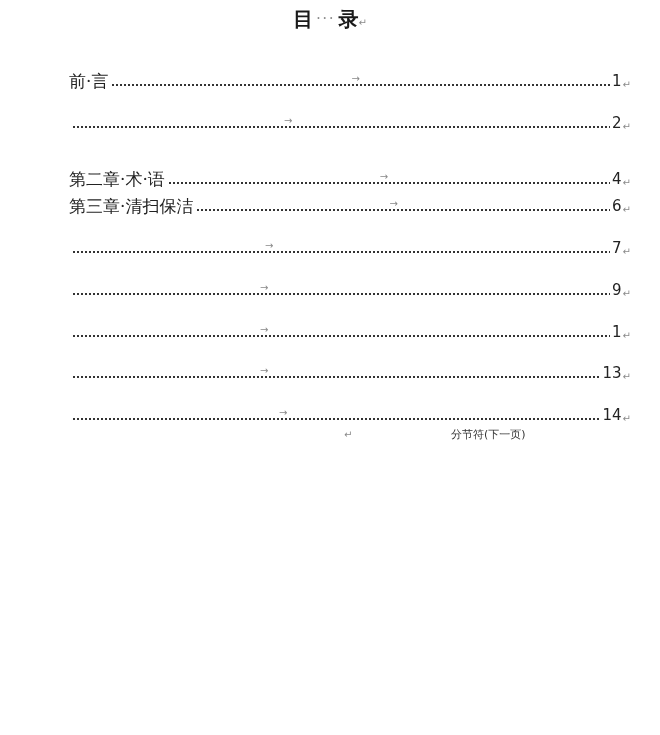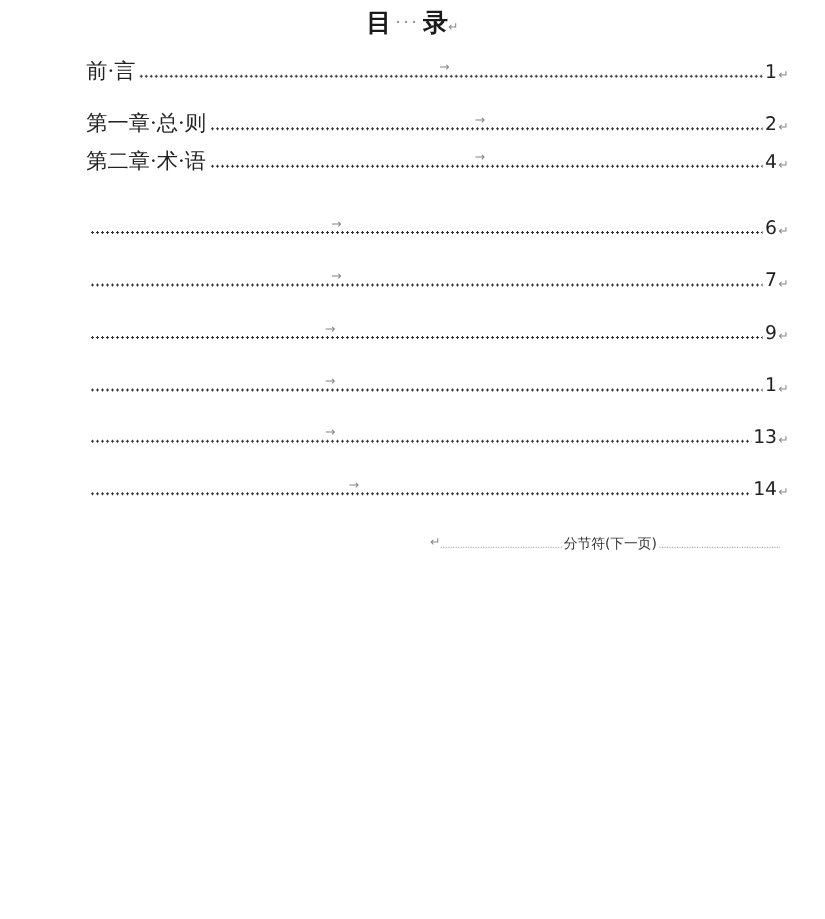--- a/index.html
+++ b/index.html
@@ -2,21 +2,21 @@
 <html><head>
   <meta charset="utf-8">
   <style>
     html, body { margin: 0; padding: 0; background: #ffffff; }
     body { width: 660px; height: 735px; position: relative; overflow: hidden;
            font-family: "DejaVu Serif", "Liberation Serif", serif; color: #1a1a1a; }
     .title { position: absolute; top: 5px; left: 0; width: 660px; text-align: center;
              font-size: 20px; font-weight: bold; line-height: 26px; }
     .title .dots { color: #8a8a8a; font-weight: normal; letter-spacing: 2px; font-size: 14px; vertical-align: 3px; margin: 0 3px; }
     .mark { color: #8a8a8a; font-size: 10px; font-weight: normal; font-family: "DejaVu Sans", sans-serif; }
-    .toc-row { position: absolute; left: 69px; width: 562px; height: 22px; display: flex; align-items: flex-end; }
+    .toc-row { position: absolute; left: 69px; width: 562px; height: 22px; display: flex; align-items: flex-end; margin-top: 24px; }
     .toc-label { font-size: 17px; line-height: 22px; white-space: nowrap; color: #222; }
     .leader { flex: 1; height: 4px; margin: 0 2px 5px 3px; position: relative;
               background-image: radial-gradient(circle, #333 0.9px, transparent 1.1px);
               background-size: 4px 4px; background-repeat: repeat-x; }
     .tab-arrow { position: absolute; top: -9px; font-size: 10px; color: #888;
                  font-family: "DejaVu Sans", sans-serif; line-height: 10px; }
     .toc-page { font-family: "DejaVu Sans", "Liberation Sans", sans-serif; font-size: 15px; line-height: 22px; color: #222; }
     .toc-row .mark { margin-left: 1px; align-self: flex-end; margin-bottom: 2px; }
     .section-break { position: absolute; top: 426px; left: 344px; width: 280px; height: 16px;
                      display: flex; align-items: center; font-family: "DejaVu Sans", sans-serif; }
@@ -35,38 +35,38 @@
 <div class="toc-row" style="top:46px">
   <span class="toc-label">前·言</span>
   <span class="leader">
       <span class="tab-arrow" style="left:240px">→</span>
     </span>
   <span class="toc-page">1</span>
   <span class="mark">↵</span>
 </div>
 
 <div class="toc-row" style="top:88px">
-  <span class="toc-label">第一章·总·则</span>
   <span class="leader">
       <span class="tab-arrow" style="left:212px">→</span>
     </span>
   <span class="toc-page">2</span>
   <span class="mark">↵</span>
 </div>
 
-<div class="toc-row" style="top:118px">
+<div class="toc-row" style="top:144px">
   <span class="toc-label">第二章·术·语</span>
   <span class="leader">
       <span class="tab-arrow" style="left:212px">→</span>
     </span>
   <span class="toc-page">4</span>
   <span class="mark">↵</span>
 </div>
 
 <div class="toc-row" style="top:171px">
+  <span class="toc-label">第三章·清扫保洁</span>
   <span class="leader">
       <span class="tab-arrow" style="left:193px">→</span>
     </span>
   <span class="toc-page">6</span>
   <span class="mark">↵</span>
 </div>
 
 <div class="toc-row" style="top:213px">
   <span class="leader">
       <span class="tab-arrow" style="left:193px">→</span>

